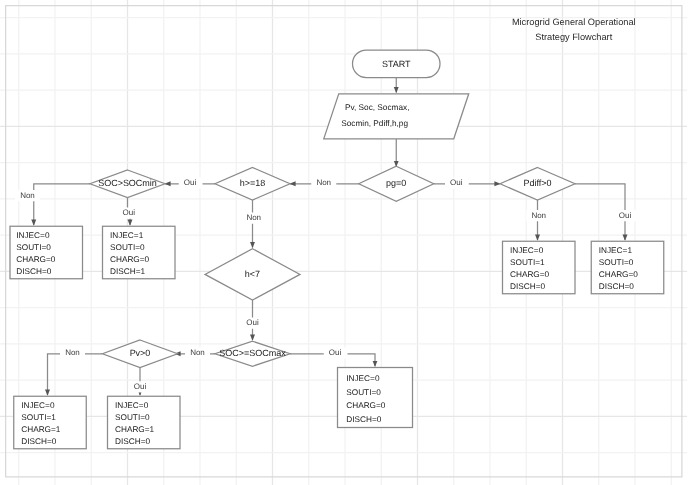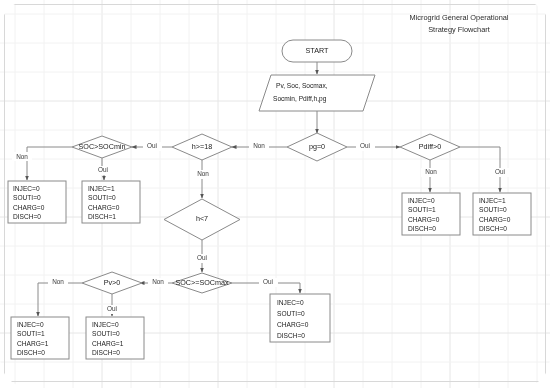--- a/index.html
+++ b/index.html
@@ -7,21 +7,20 @@
     padding: 0;
     background: #ffffff;
   }
   #canvas {
     position: relative;
     width: 550px;
     height: 388px;
     background: #ffffff;
     font-family: "Liberation Sans", sans-serif;
     overflow: hidden;
-    border-radius: 30px;
   }
   #flow-svg {
     position: absolute;
     top: 0;
     left: 0;
     width: 550px;
     height: 388px;
   }
   .grid-line-minor { stroke: #f2f2f2; stroke-width: 1; }
   .grid-line-major { stroke: #e6e6e6; stroke-width: 1; }

